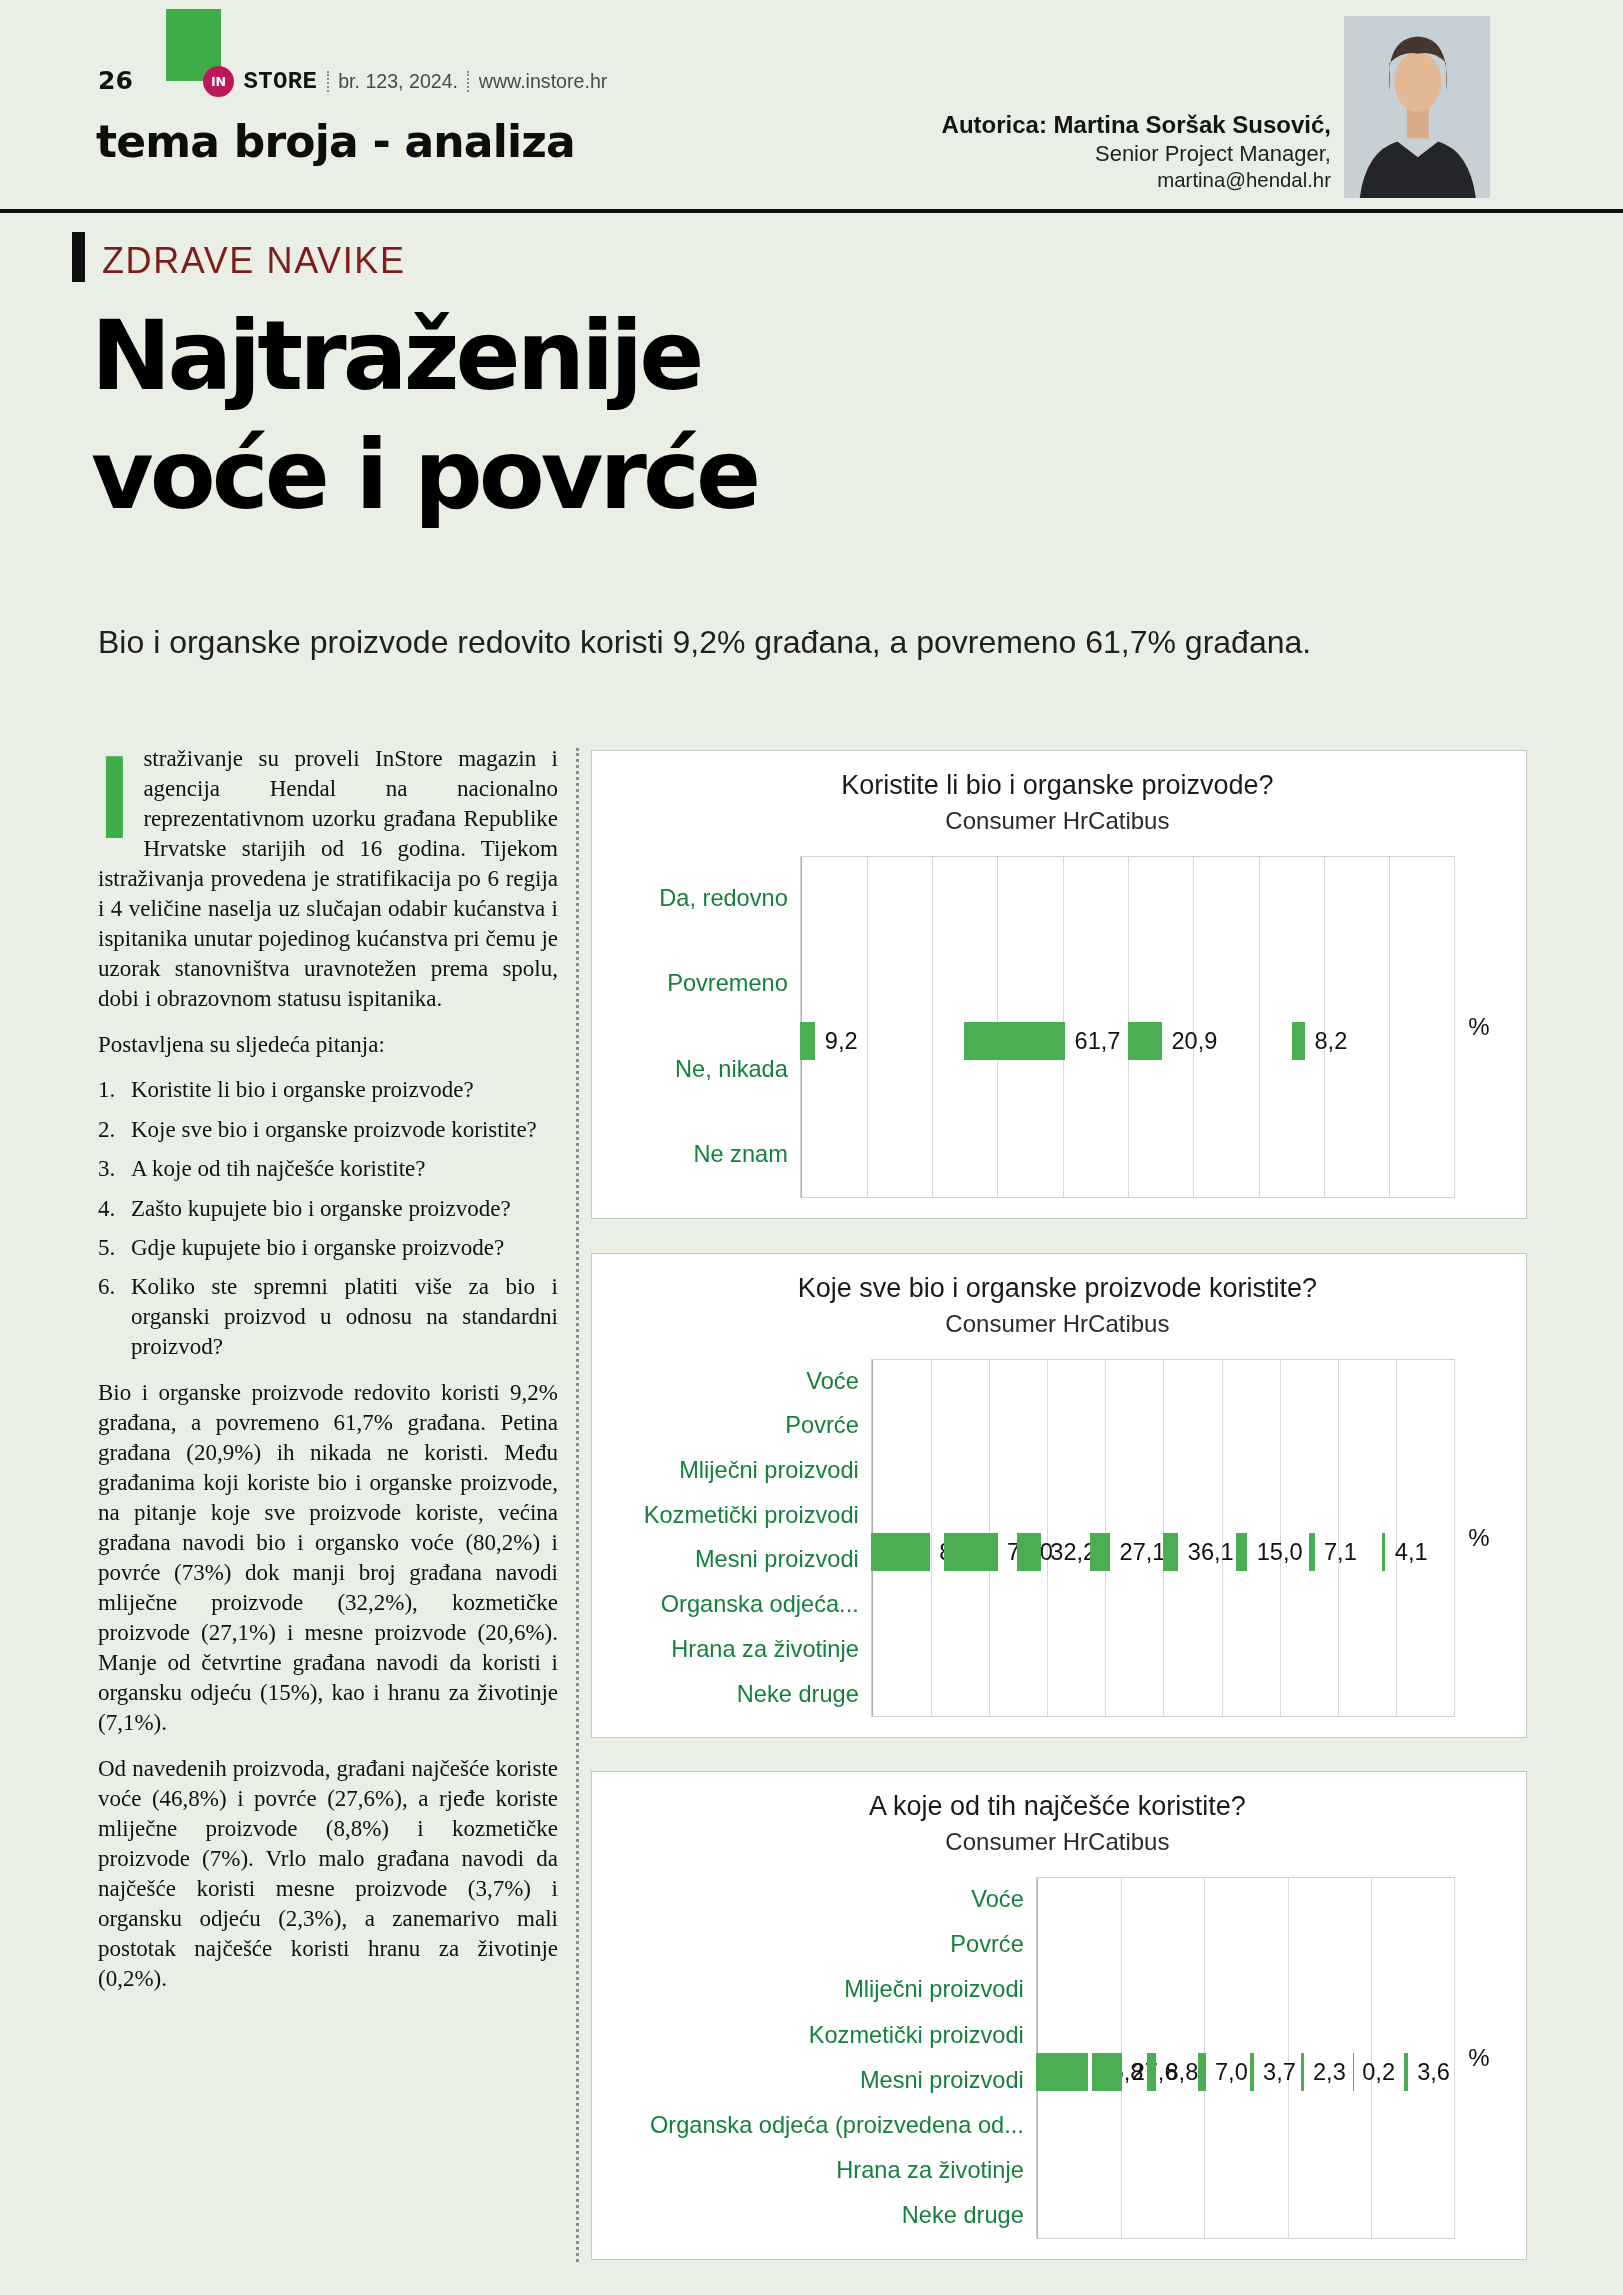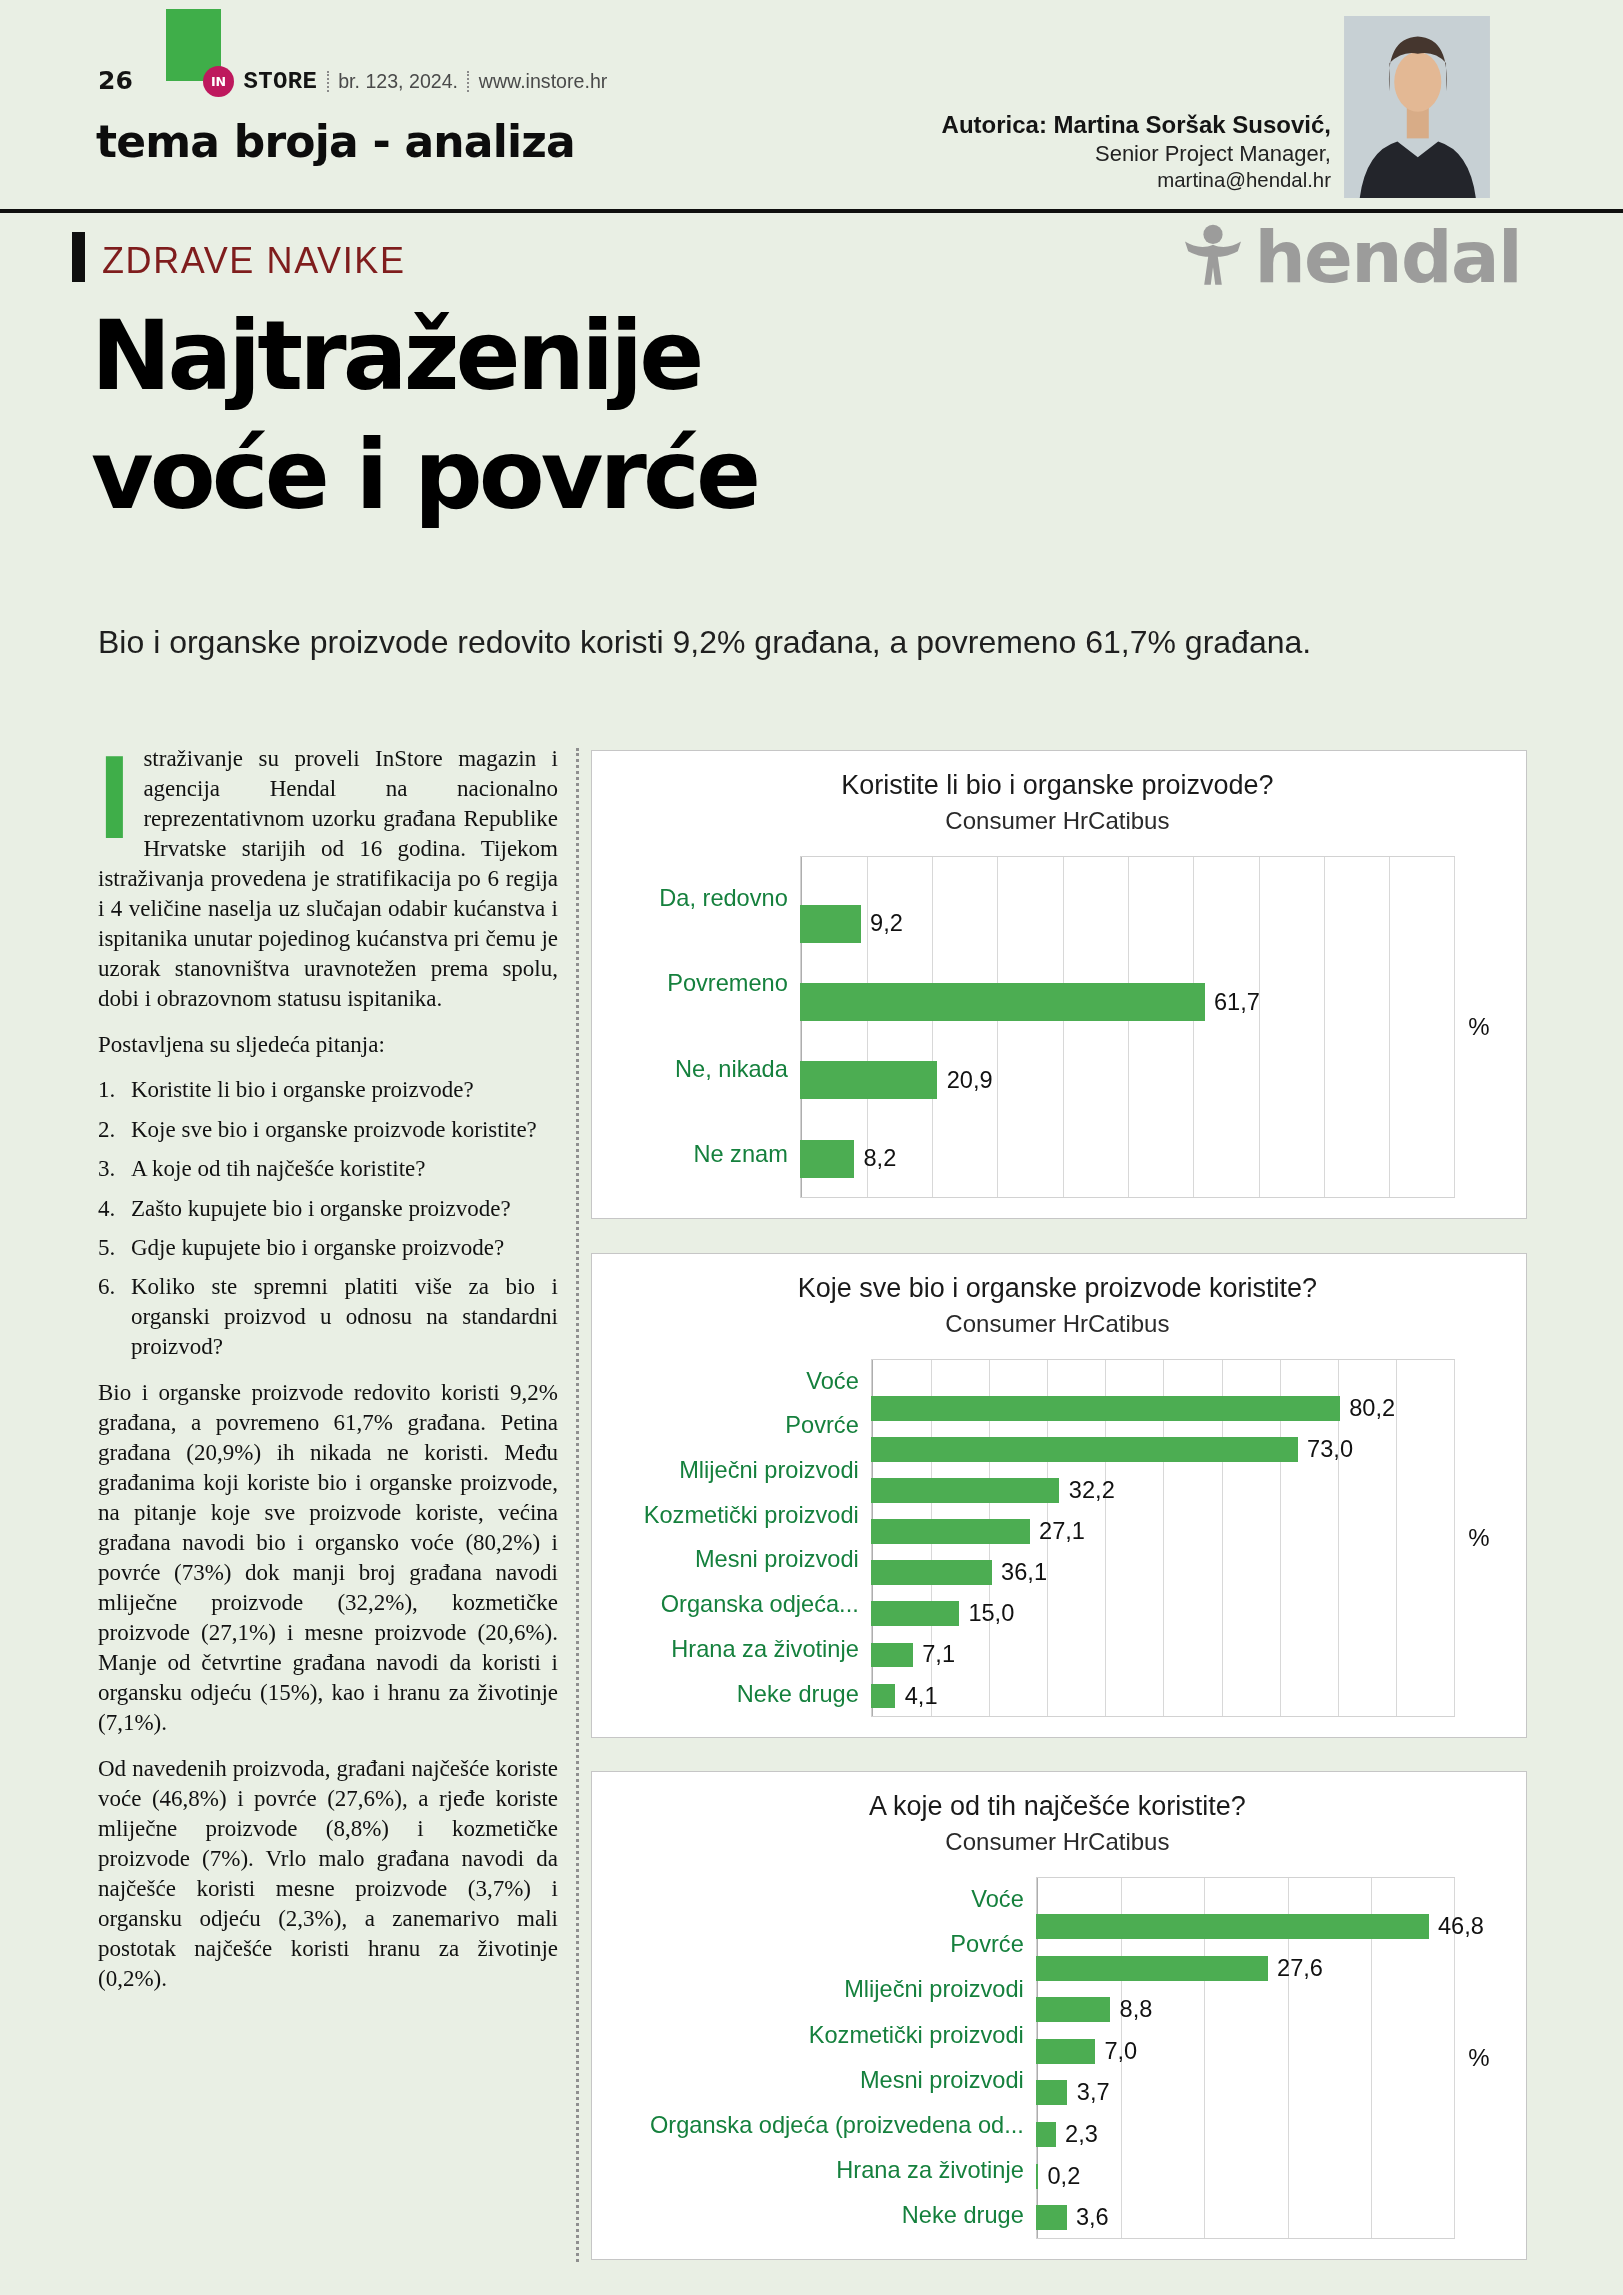--- a/index.html
+++ b/index.html
@@ -70,21 +70,21 @@
   .chart-title { text-align:center; font-size:27px; font-weight:500; color:#1a1a1a; }
   .chart-subtitle { text-align:center; font-size:24px; color:#2a2a2a; margin-top:6.3px; }
   .chart-body { flex:1; min-height:0; display:flex; margin-top:20.4px; }
   .cat-col { display:flex; flex-direction:column; }
   .cat-label { flex:1; display:flex; align-items:center; justify-content:flex-end;
                padding-right:12.6px; font-size:23.6px; color:#15803d; white-space:nowrap; }
   .plot { flex:1; position:relative; }
   .gridbox { position:absolute; inset:0; border:0.8px solid #d2d2d2; }
   .gridline { position:absolute; top:0; bottom:0; width:0.8px; background:#d8d8d8; }
   .gridline.axis { background:#aeaeae; }
-  .rows { position:absolute; inset:0; display:flex; flex-direction:column;margin-top:29px; }
+  .rows { position:absolute; inset:0; display:flex; flex-direction:row;margin-top:29px; }
   .crow { flex:1; display:flex; align-items:center; }
   .cbar { height:60%; max-height:38px; min-height:6.3px; background:#4cad52; flex:none; }
   .cval { margin-left:9.4px; font-size:23.6px; color:#111; white-space:nowrap; }
   .unit-col { width:47px; display:flex; align-items:center; justify-content:center;
               font-size:24px; color:#111; }
 </style>
 </head>
 <body>
 
 <div class="page">
@@ -115,29 +115,20 @@
       <path d="M10 116 Q14 86 34 80 L47 90 L60 80 Q80 86 84 116 Z" fill="#23252b"></path>
       <ellipse cx="47" cy="42" rx="15" ry="19" fill="#e3b894"></ellipse>
       <path d="M29 48 Q26 14 47 13 Q68 14 65 48 L65 30 Q58 22 47 24 Q37 22 29 30 Z" fill="#45362e"></path>
     </svg>
   </div>
 
   <div class="abs top-rule"></div>
 
   <div class="abs kicker-bar"></div>
   <div class="abs kicker">ZDRAVE NAVIKE</div>
-  <div class="abs hendal">
-    <span>
-      <svg width="64" height="64" viewBox="0 0 40 40">
-        <circle cx="20" cy="6.5" r="6" fill="#9c9c9b"></circle>
-        <path d="M20 13 C14.5 15.5 8 14.5 2.5 11 L4.5 17 C10 20 14.5 20.5 17 20.5 L14.5 38 H18.6 L20 27 L21.4 38 H25.5 L23 20.5 C25.5 20.5 30 20 35.5 17 L37.5 11 C32 14.5 25.5 15.5 20 13 Z" fill="#9c9c9b"></path>
-      </svg>
-    </span>
-    <span class="hendal-word">hendal</span>
-  </div>
 
   <div class="abs title">
     <div>Najtraženije</div>
     <div>voće i povrće</div>
   </div>
   <div class="abs lead">Bio i organske proizvode redovito koristi 9,2% građana, a povremeno 61,7% građana.</div>
 
   <div class="abs leftcol">
     <p>
       <span class="dropcap">I</span><span>straživanje su proveli InStore magazin i agencija Hendal na nacionalno reprezentativnom uzorku građana Republike Hrvatske starijih od 16 godina. Tijekom istraživanja provedena je stratifikacija po 6 regija i 4 veličine naselja uz slučajan odabir kućanstva i ispitanika unutar pojedinog kućanstva pri čemu je uzorak stanovništva uravnotežen prema spolu, dobi i obrazovnom statusu ispitanika.</span>

